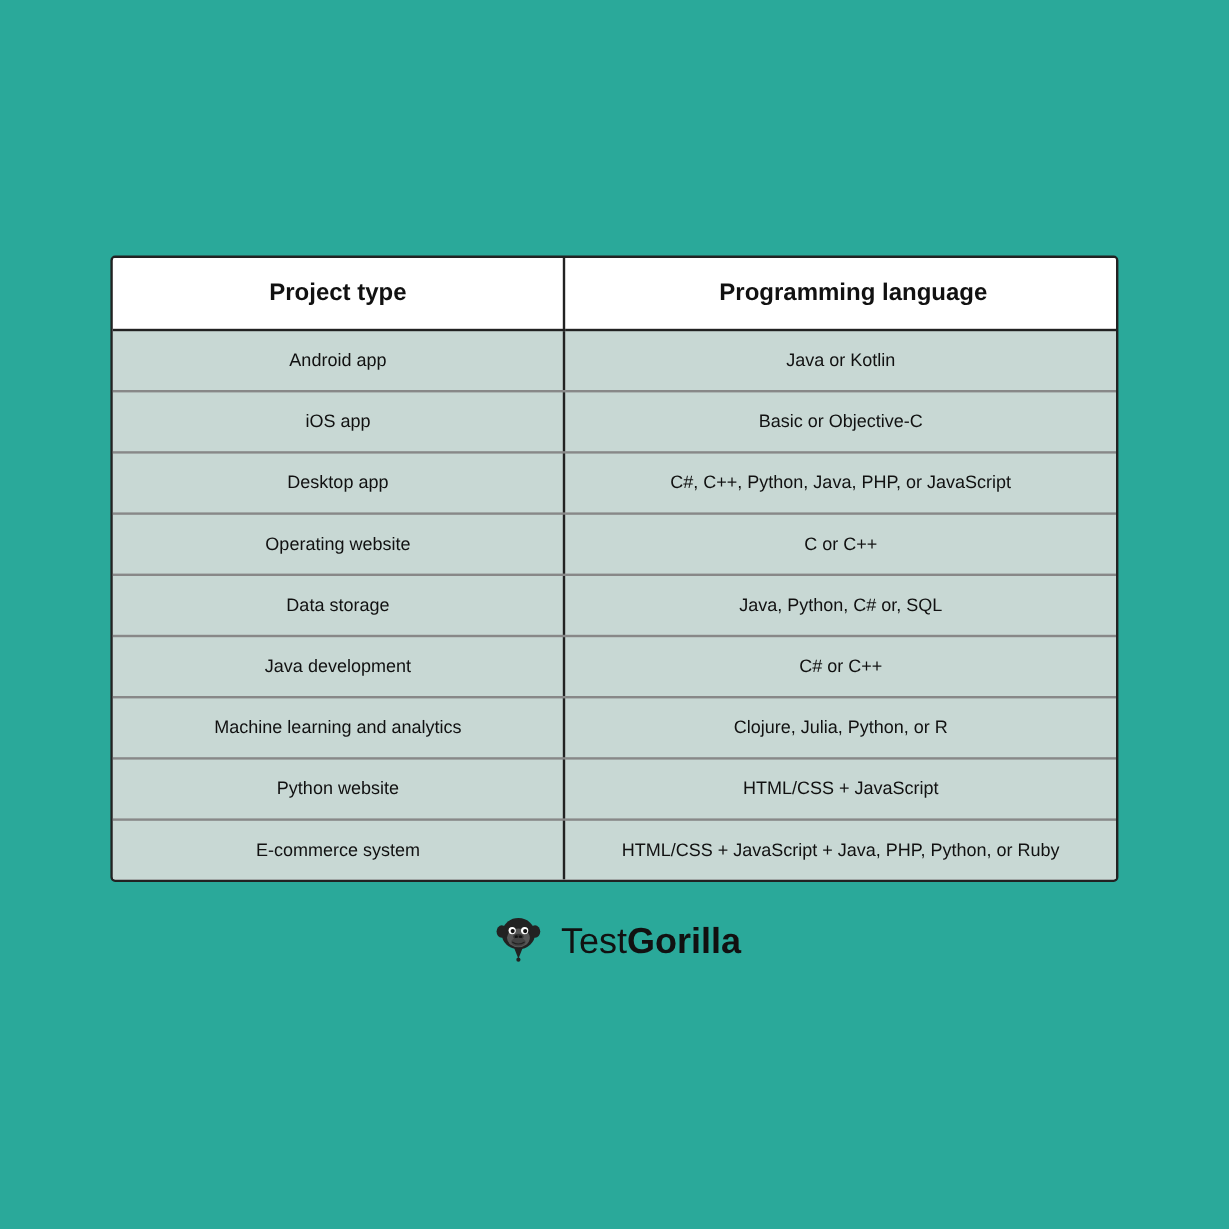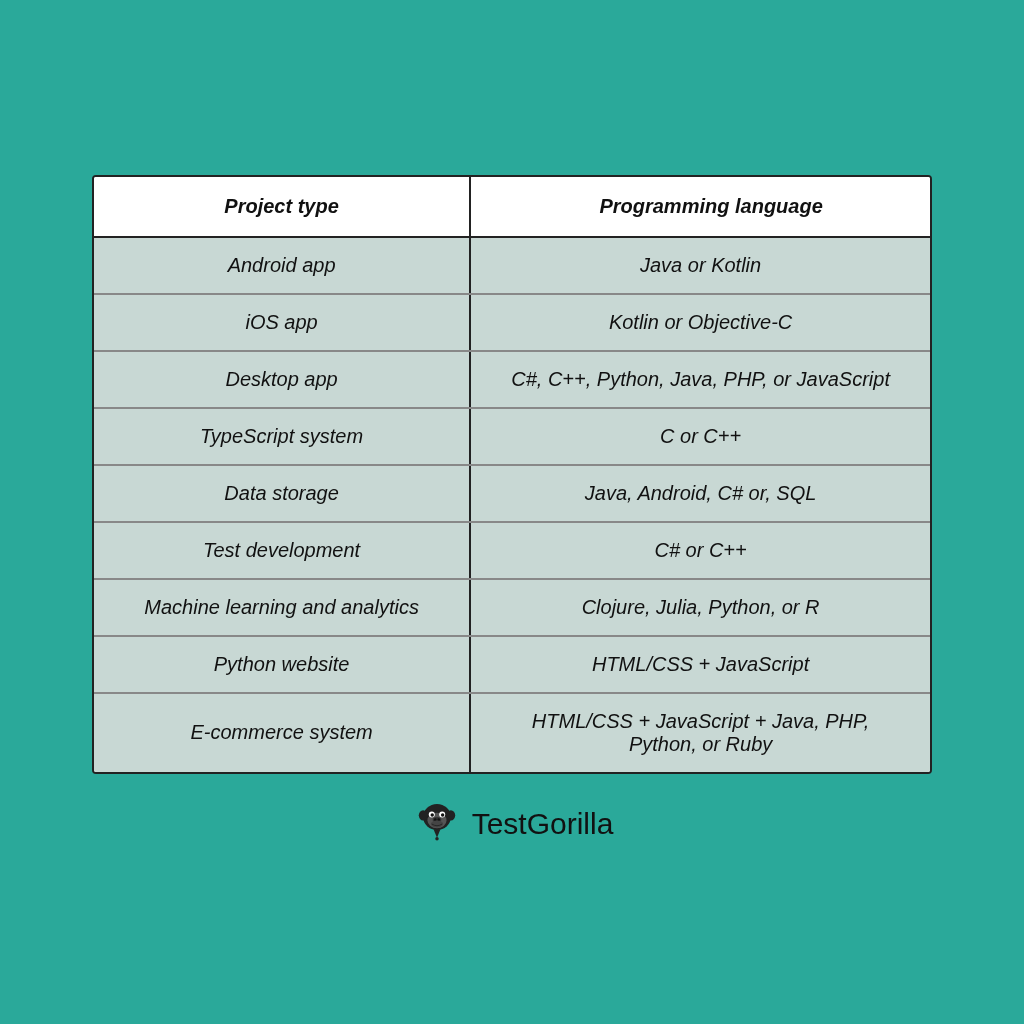--- a/index.html
+++ b/index.html
@@ -27,21 +27,20 @@
       padding: 30px;
       width: 100%;
     }
 
     .table-container {
       border: 2.5px solid #222;
       border-radius: 4px;
       overflow: hidden;
       width: 840px;
       background: white;
-      font-style: italic;
     }
 
     table {
       width: 100%;
       border-collapse: collapse;
     }
 
     thead tr th {
       background: #ffffff;
       font-size: 20px;
@@ -58,21 +57,21 @@
     }
 
     thead tr th:last-child {
       width: 55%;
       padding-left: 45px;
     }
 
     tbody tr td {
       padding: 16px 24px;
       text-align: center;
-      font-size: 20px;
+      font-size: 15px;
       color: #111;
       background: #c8d8d4;
       border-bottom: 2px solid #888;
       vertical-align: middle;
     }
 
     tbody tr:last-child td {
       border-bottom: none;
     }
 
@@ -96,21 +95,21 @@
       color: #111;
       display: flex;
       align-items: baseline;
     }
 
     .brand-text-regular {
       font-weight: 400;
     }
 
     .brand-text-bold {
-      font-weight: 400;
+      font-weight: 700;
     }
   </style>
 </head>
 <body>
 
 <div class="page-wrapper">
   <div class="table-container">
     <table>
       <thead>
         <tr>
@@ -118,36 +117,36 @@
           <th>Programming language</th>
         </tr>
       </thead>
       <tbody id="table-body">
       <tr>
             <td>Android app</td>
             <td>Java or Kotlin</td>
           </tr>
           <tr>
             <td>iOS app</td>
-            <td>Kotlin or Objective-C</td>
+            <td>Basic or Objective-C</td>
           </tr>
           <tr>
             <td>Desktop app</td>
             <td>C#, C++, Python, Java, PHP, or JavaScript</td>
           </tr>
           <tr>
-            <td>TypeScript system</td>
+            <td>Operating website</td>
             <td>C or C++</td>
           </tr>
           <tr>
             <td>Data storage</td>
-            <td>Java, Android, C# or, SQL</td>
+            <td>Java, Python, C# or, SQL</td>
           </tr>
           <tr>
-            <td>Test development</td>
+            <td>Java development</td>
             <td>C# or C++</td>
           </tr>
           <tr>
             <td>Machine learning and analytics</td>
             <td>Clojure, Julia, Python, or R</td>
           </tr>
           <tr>
             <td>Python website</td>
             <td>HTML/CSS + JavaScript</td>
           </tr>

